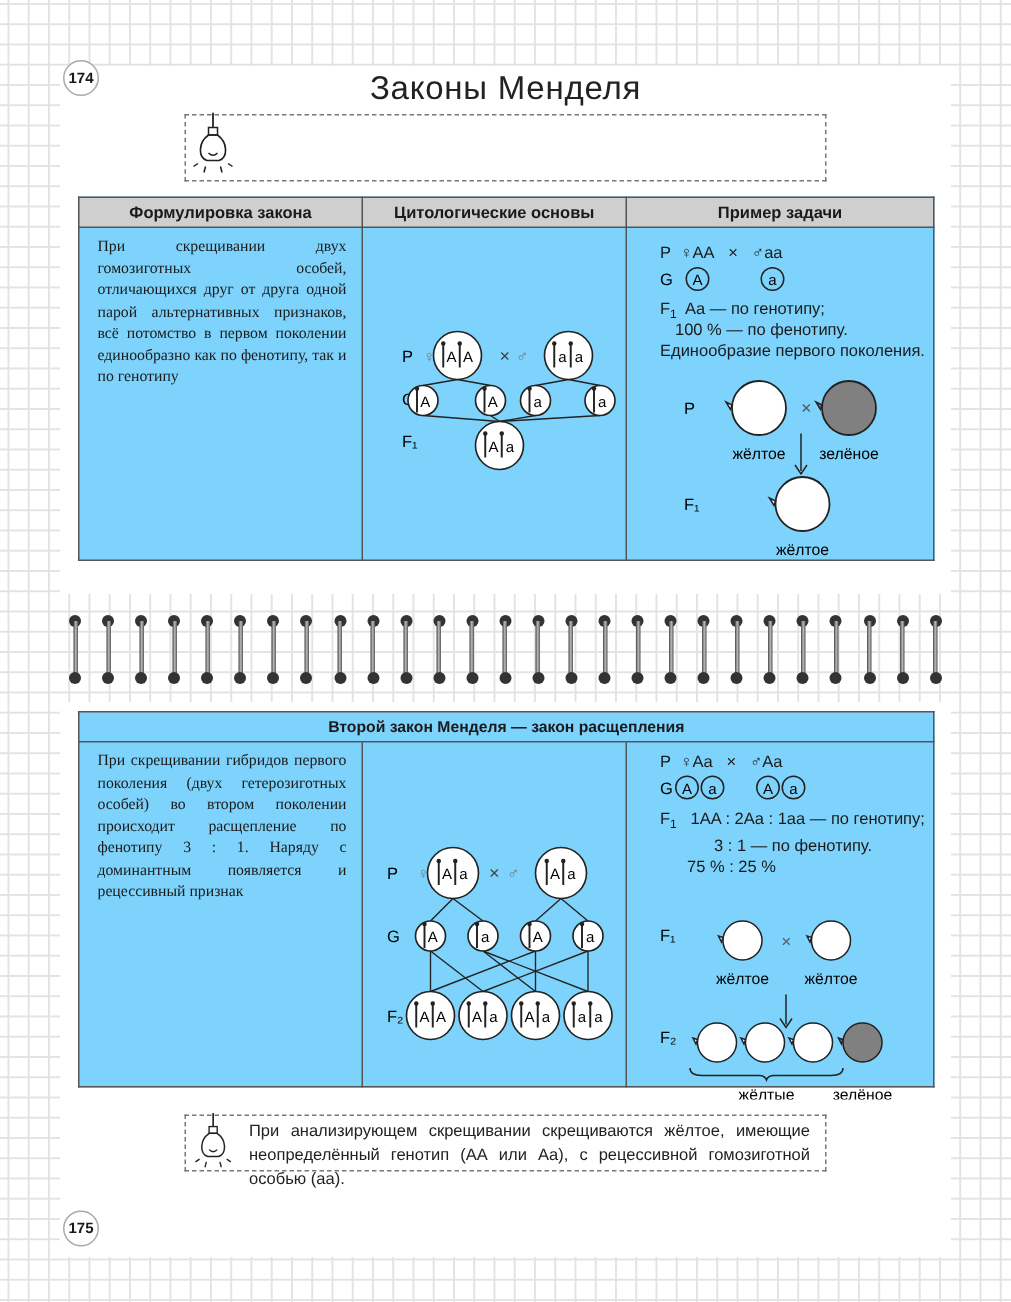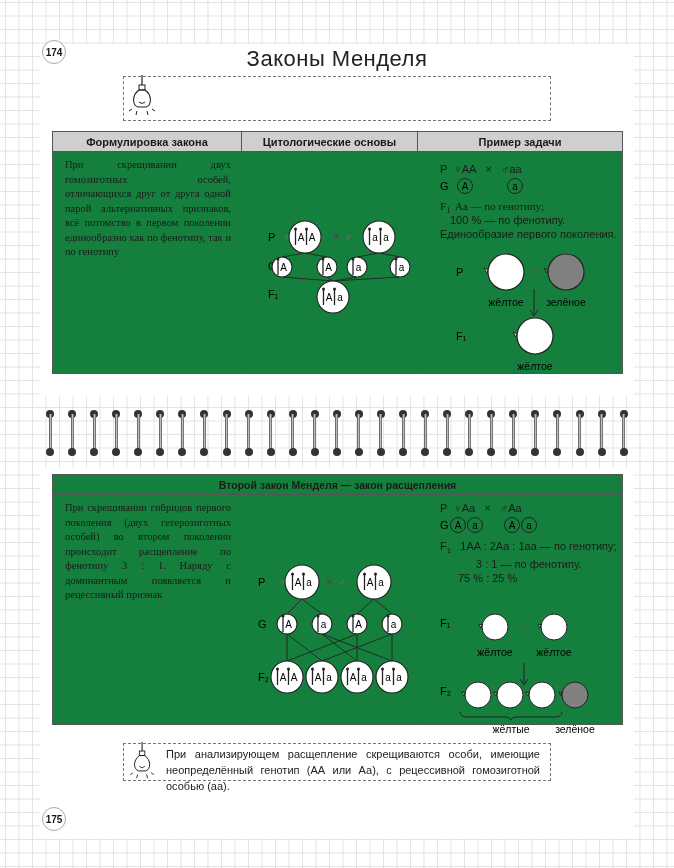--- a/index.html
+++ b/index.html
@@ -7,21 +7,21 @@
     font-family:"Liberation Sans",sans-serif;color:#1a1a1a;
     background-image:linear-gradient(#e3e3e3 1px,transparent 1px),linear-gradient(90deg,#e3e3e3 1px,transparent 1px);
     background-size:13.5px 13.5px;background-position:5px 2px;}
   .sheet{position:absolute;background:#fff;}
   .page-num{position:absolute;width:22px;height:22px;border:1px solid #aaa;border-radius:50%;background:#fff;
     font-size:10px;font-weight:bold;display:flex;align-items:center;justify-content:center;}
   .title{position:absolute;left:0;width:674px;top:46px;text-align:center;font-size:22px;color:#222;letter-spacing:0.5px;}
   .note{position:absolute;border:1px dashed #777;background:#fff;font-size:11px;line-height:16px;color:#222;}
   .note .bulb{position:absolute;left:4px;top:-2px;}
   .note .txt{position:absolute;left:42px;right:10px;text-align:justify;}
-  table.law{position:absolute;border-collapse:collapse;table-layout:fixed;background:#15803d;}
+  table.law{position:absolute;border-collapse:collapse;table-layout:fixed;background:#7dd3fc;}
   table.law td,table.law th{border:1.5px solid #555;padding:0;vertical-align:top;font-size:10.5px;}
   table.law th{background:#cfcfcf;font-weight:bold;height:19px;vertical-align:middle;text-align:center;font-size:11px;}
   .sec{font-weight:bold;text-align:center;vertical-align:middle !important;height:19px;font-size:11px;}
   .cell-text{padding:6px 10px 0 12px;line-height:14.5px;text-align:justify;font-family:Liberation Serif, serif;}
   .cell-rel{position:relative;}
   .ex{position:absolute;left:22px;font-size:11px;line-height:15px;white-space:nowrap;}
   .spirals{position:absolute;left:40px;top:410px;width:594px;height:46px;display:flex;justify-content:space-between;padding:0 6px;box-sizing:border-box;}
   .spiral{width:8px;height:46px;position:relative;}
   .spiral .top,.spiral .bot{position:absolute;left:0;width:8px;height:8px;border-radius:50%;background:#333;}
   .spiral .top{top:0;} .spiral .bot{bottom:0;}
@@ -145,21 +145,21 @@
         <span>×</span>&nbsp;&nbsp;
         <span>♂aa</span>
       </div>
       <svg width="120" height="20" style="position:absolute;left:20px;top:24px;">
         <text x="2" y="14" font-size="11">G</text>
         <circle cx="27" cy="10" r="7.5" fill="none" stroke="#222"></circle>
         <text x="27" y="14" font-size="10" text-anchor="middle">A</text>
         <circle cx="77" cy="10" r="7.5" fill="none" stroke="#222"></circle>
         <text x="77" y="14" font-size="10" text-anchor="middle">a</text>
       </svg>
-      <div class="ex" style="top:47px;font-family:Liberation Serif, serif;"><span>F</span><sub style="font-size:8px">1</sub>&nbsp; <span>Aa — по генотипу;</span></div>
+      <div class="ex" style="top:47px;"><span>F</span><sub style="font-size:8px">1</sub>&nbsp; <span>Aa — по генотипу;</span></div>
       <div class="ex" style="top:61px;left:32px;">100 % — по фенотипу.</div>
       <div class="ex" style="top:75px;">Единообразие первого поколения.</div>
       <svg width="205" height="130" style="position:absolute;left:0;top:92px;">
         <text x="38" y="32" font-size="11">P</text>
         <g>
               <circle cx="88" cy="28" r="18" fill="#fff" stroke="#222" stroke-width="1.2"></circle>
               <path d="M70 26 l-4 -2 l3 5 z" fill="#fff" stroke="#222"></path>
             </g>
         <text x="116" y="32" font-size="12" fill="#555">×</text>
         <g>
@@ -502,16 +502,16 @@
   <svg class="bulb" width="30" height="38" viewBox="0 0 30 42">
     <line x1="14" y1="0" x2="14" y2="10" stroke="#222" stroke-width="1.2"></line>
     <rect x="11" y="10" width="6" height="5" fill="none" stroke="#222"></rect>
     <path d="M11 15 C4 20,4 30,10 32 L18 32 C24 30,24 20,17 15 Z" fill="none" stroke="#222" stroke-width="1.1"></path>
     <path d="M11 27 q3 3 6 0" fill="none" stroke="#222"></path>
     <line x1="4" y1="34" x2="1" y2="36" stroke="#222"></line>
       <line x1="9" y1="36" x2="8" y2="40" stroke="#222"></line>
     <line x1="19" y1="36" x2="20" y2="40" stroke="#222"></line>
       <line x1="24" y1="34" x2="27" y2="36" stroke="#222"></line>
   </svg>
-  <div class="txt" style="top:2px;">При анализирующем расщепление скрещиваются особи, имеющие неопределённый генотип (АА или Аа), с рецессивной гомозиготной особью (аа).</div>
+  <div class="txt" style="top:2px;">При анализирующем скрещивании скрещиваются жёлтое, имеющие неопределённый генотип (АА или Аа), с рецессивной гомозиготной особью (аа).</div>
 </div>
 
 <div class="page-num" style="left:42px;top:807px;">175</div>
 
 </body></html>

